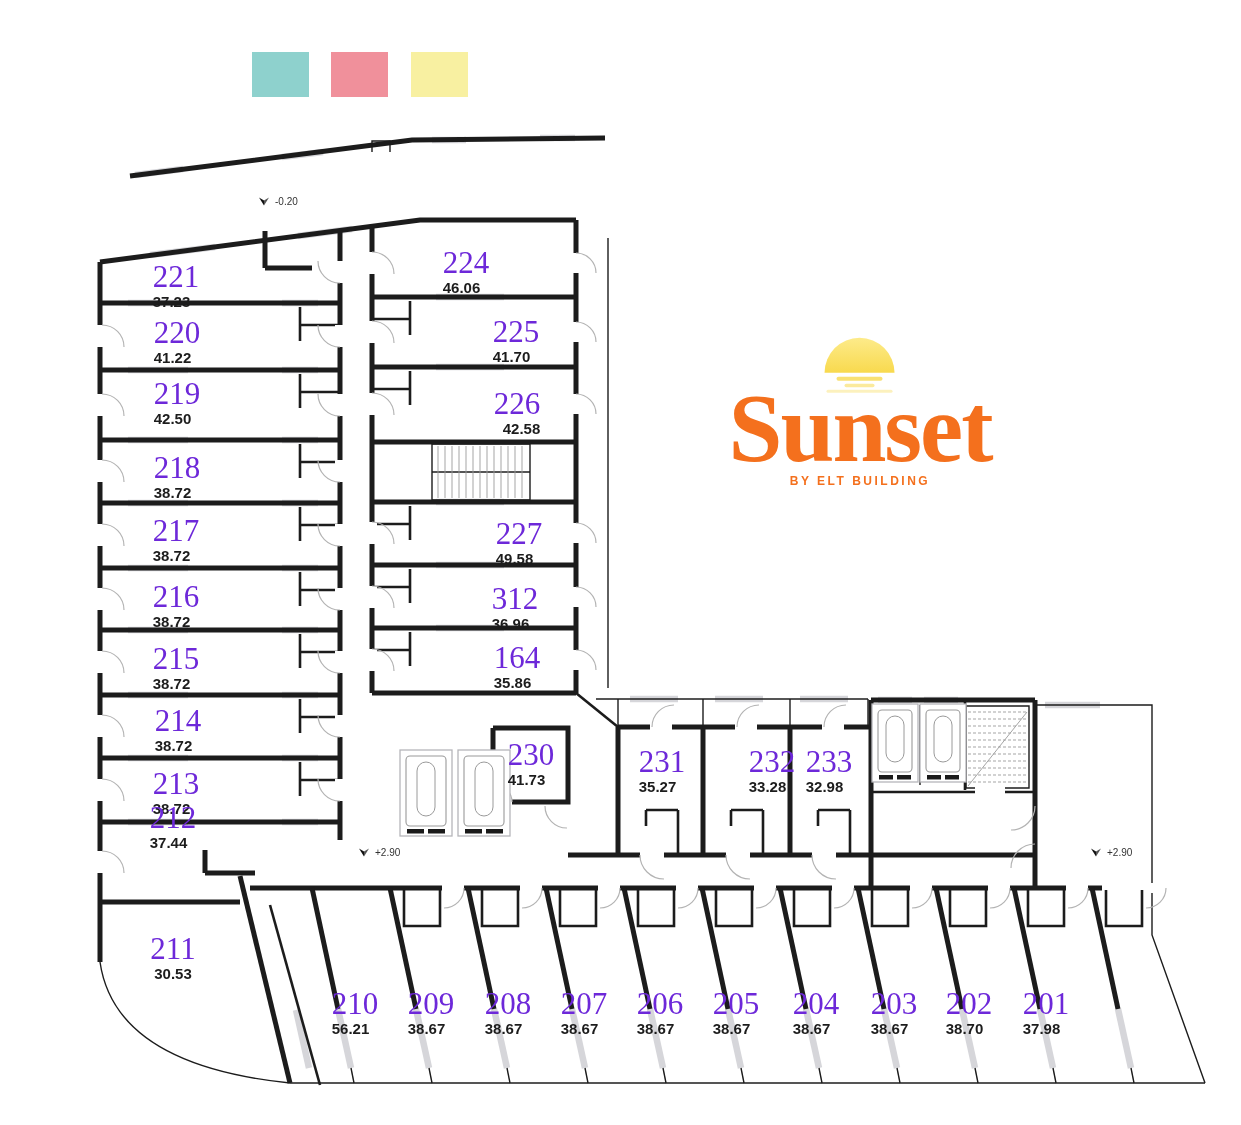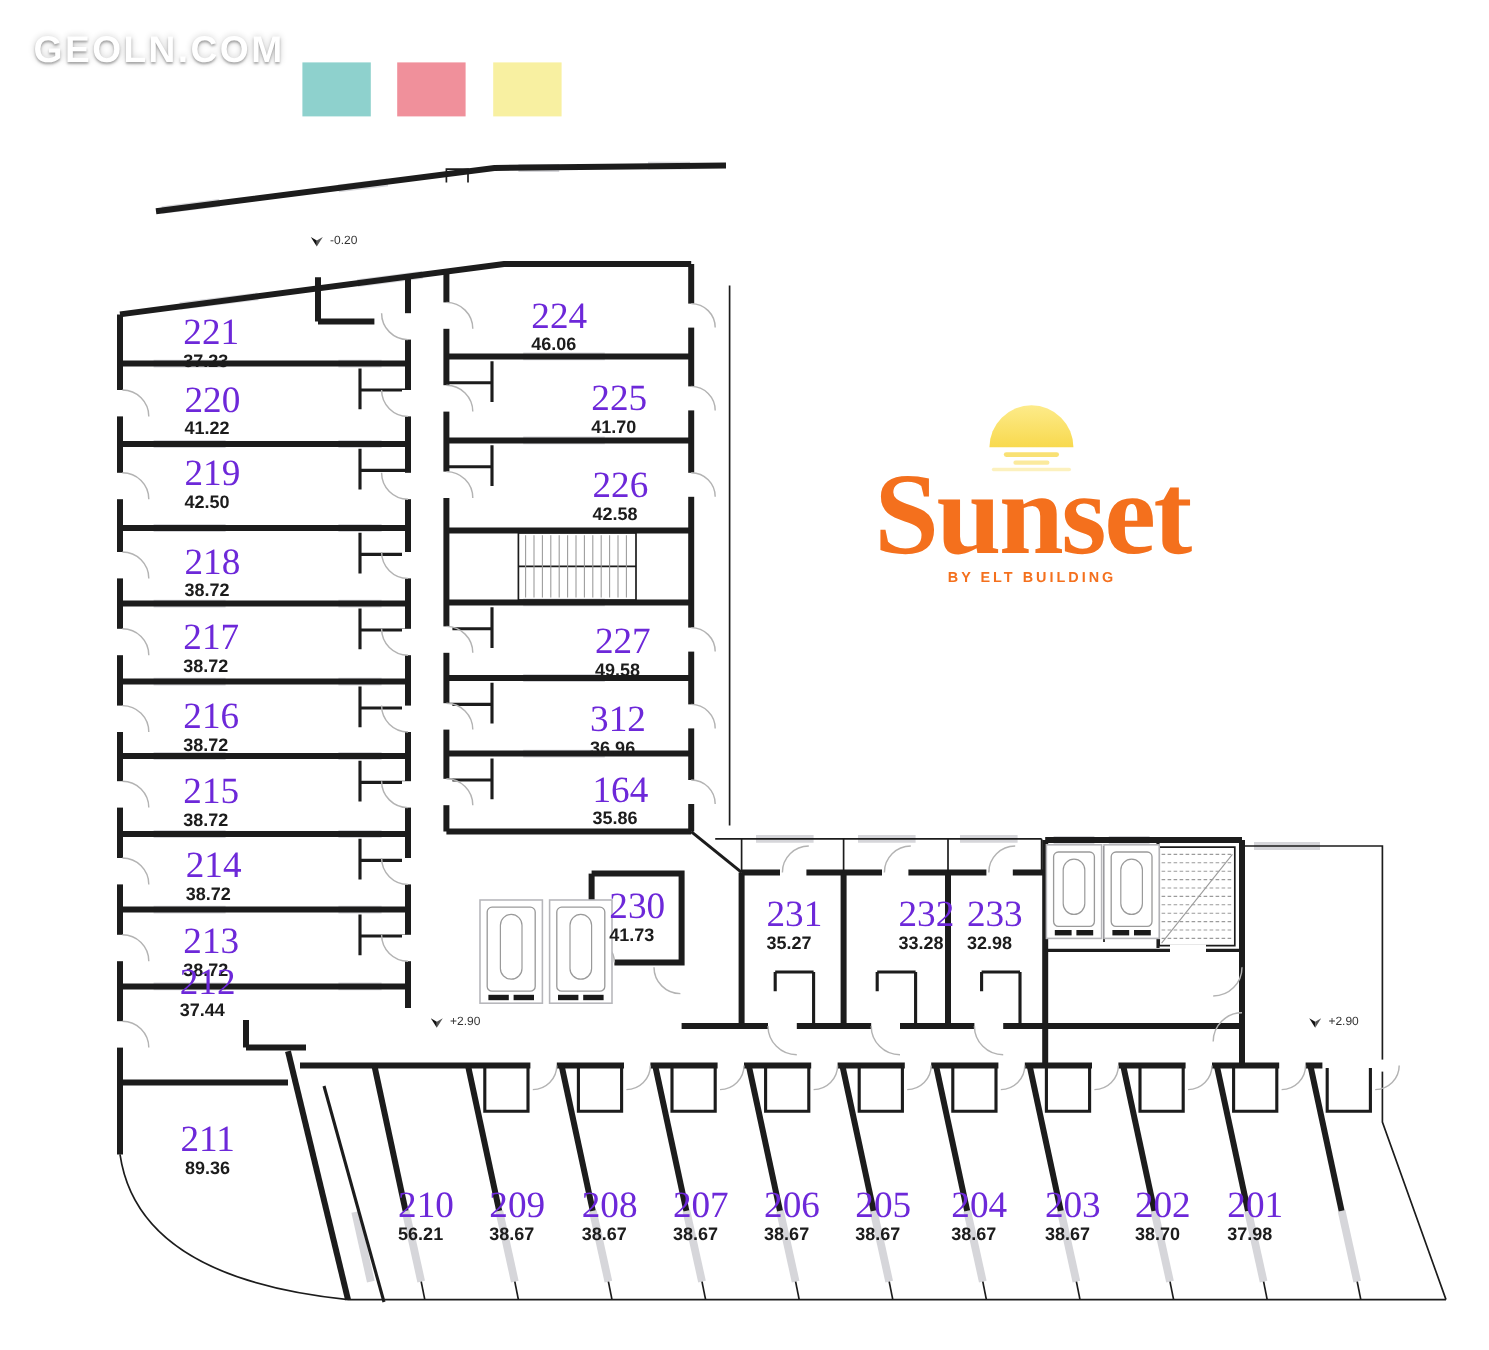--- a/index.html
+++ b/index.html
@@ -345,21 +345,20 @@
         <g>
           <rect x="920" y="704" width="46" height="78" stroke="#b6b6ba" stroke-width="1.3" fill="#fff"></rect>
           <rect x="926" y="710" width="34" height="62" rx="4" stroke="#9a9a9a" stroke-width="1.1" fill="none"></rect>
           <rect x="934" y="716" width="18" height="46" rx="9" stroke="#9a9a9a" stroke-width="1" fill="none"></rect>
           <rect x="927" y="775" width="14" height="4.5" fill="#1a1a1a"></rect>
           <rect x="945" y="775" width="14" height="4.5" fill="#1a1a1a"></rect>
         </g>
       </g>
   </svg>
 
-  <div class="watermark">GEOLN.COM</div>
 
   <div id="legend">
       <div class="swatch" style="left: 252px; top: 52px; background: rgb(142, 209, 205);"></div>
       <div class="swatch" style="left: 331px; top: 52px; background: rgb(240, 144, 155);"></div>
       <div class="swatch" style="left: 411px; top: 52px; background: rgb(248, 240, 161);"></div>
     </div>
 
   <div class="logo">
     <svg width="92" height="60" viewBox="0 0 92 60">
       <path d="M11,37 A35,35 0 0 1 81,37 Z" fill="url(#sungrad)"></path>
@@ -407,31 +406,31 @@
       <div class="room-label" style="left: 176px; top: 792px;">
         <span class="num">213</span>
         <span class="area">38.72</span>
       </div>
       <div class="room-label" style="left: 173px; top: 826px;">
         <span class="num">212</span>
         <span class="area">37.44</span>
       </div>
       <div class="room-label" style="left: 173px; top: 957px; text-align: center;">
         <span class="num">211</span>
-        <span class="area">89.36</span>
+        <span class="area">30.53</span>
       </div>
       <div class="room-label" style="left: 466px; top: 271px;">
         <span class="num">224</span>
         <span class="area">46.06</span>
       </div>
       <div class="room-label" style="left: 516px; top: 340px;">
         <span class="num">225</span>
         <span class="area">41.70</span>
       </div>
-      <div class="room-label" style="left: 517px; top: 412px;">
+      <div class="room-label" style="left: 517px; top: 412px; text-align: right;">
         <span class="num">226</span>
         <span class="area">42.58</span>
       </div>
       <div class="room-label" style="left: 519px; top: 542px;">
         <span class="num">227</span>
         <span class="area">49.58</span>
       </div>
       <div class="room-label" style="left: 515px; top: 607px;">
         <span class="num">312</span>
         <span class="area">36.96</span>

